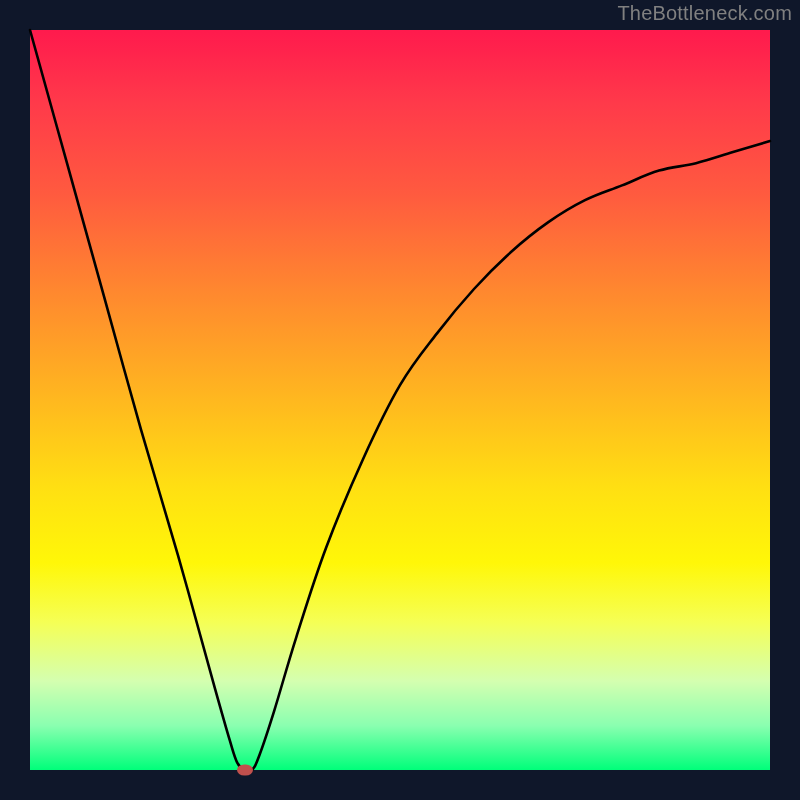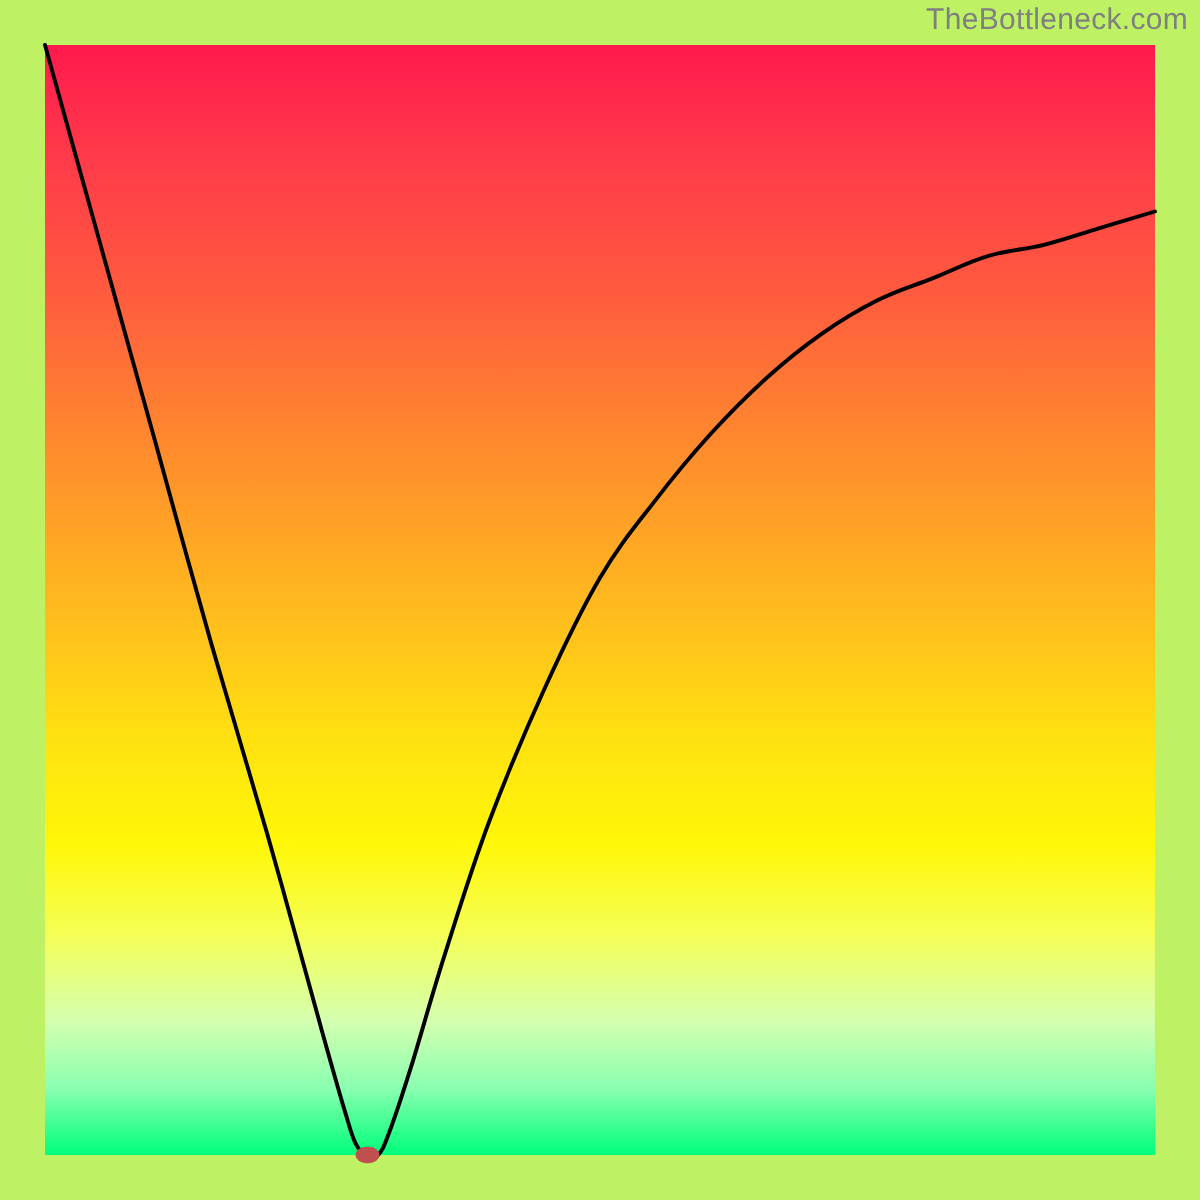--- a/index.html
+++ b/index.html
@@ -8,21 +8,21 @@
     width: 800px;
     height: 800px;
     overflow: hidden;
     background: #000;
     font-family: Arial, Helvetica, sans-serif;
   }
   .frame {
     position: relative;
     width: 800px;
     height: 800px;
-    background: #bef264;
+    background: #0f172a;
   }
   .plot-area {
     position: absolute;
     left: 30px;
     top: 30px;
     width: 740px;
     height: 740px;
     background: linear-gradient(to bottom,
       #ff1a4d 0%,
       #ff3a4a 10%,

